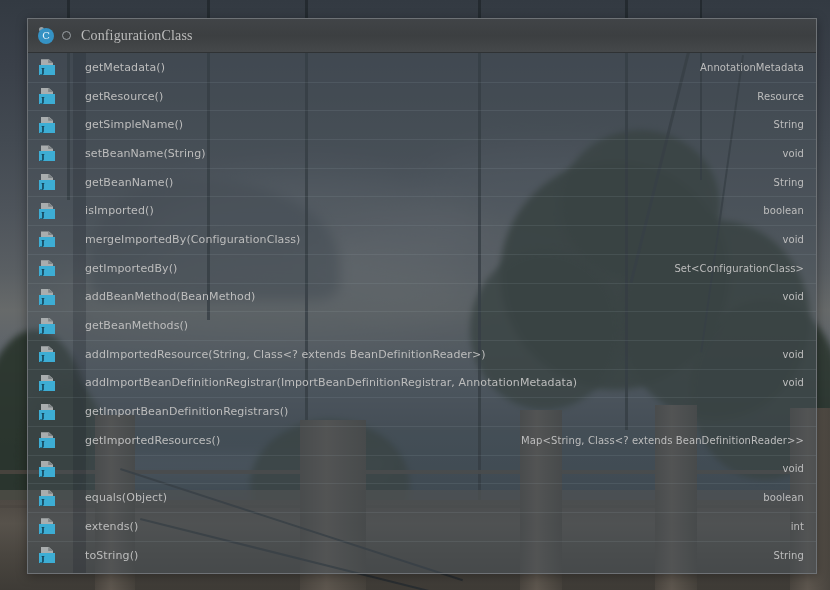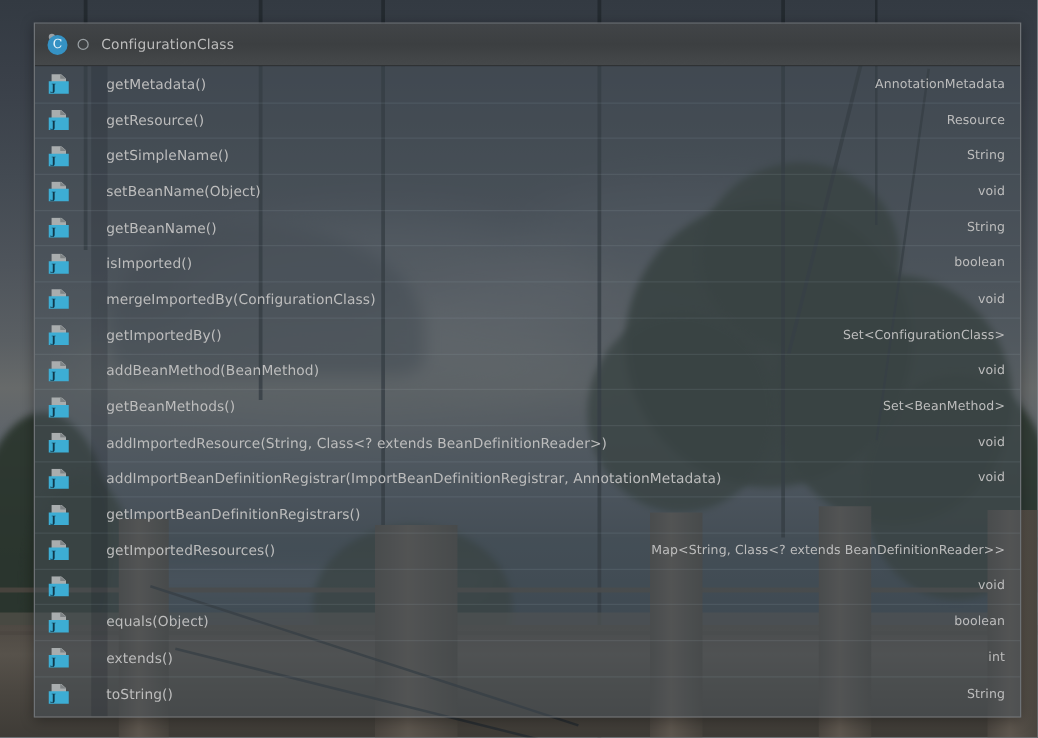--- a/index.html
+++ b/index.html
@@ -179,23 +179,24 @@
   .modifier-dot {
     width: 9px; height: 9px;
     flex: 0 0 9px;
     border-radius: 50%;
     border: 1.5px solid #9aa0a4;
     background: transparent;
     margin-right: 10px;
   }
   #popup-title {
     color: #bcbcbc;
-    font-size: 11px;
+    font-size: 14px;
     letter-spacing: .15px;
     white-space: nowrap;
+    font-family: Liberation Serif, serif;
   }
 
   
   #member-list {
     flex: 1 1 auto;
     background: rgba(72, 82, 90, 0.52);
     overflow: hidden;
     position: relative;
   }
 
@@ -357,21 +358,21 @@
           </span>
           <span class="member-name">getSimpleName()</span>
           <span class="member-type">String</span>
         </div>
         <div class="member-row">
           <span class="method-icon">
             <span class="page"></span>
             <span class="fold"></span>
             <span class="badge">J</span>
           </span>
-          <span class="member-name">setBeanName(Object)</span>
+          <span class="member-name">setBeanName(String)</span>
           <span class="member-type">void</span>
         </div>
         <div class="member-row">
           <span class="method-icon">
             <span class="page"></span>
             <span class="fold"></span>
             <span class="badge">J</span>
           </span>
           <span class="member-name">getBeanName()</span>
           <span class="member-type">String</span>
@@ -412,21 +413,20 @@
           <span class="member-name">addBeanMethod(BeanMethod)</span>
           <span class="member-type">void</span>
         </div>
         <div class="member-row">
           <span class="method-icon">
             <span class="page"></span>
             <span class="fold"></span>
             <span class="badge">J</span>
           </span>
           <span class="member-name">getBeanMethods()</span>
-          <span class="member-type">Set&lt;BeanMethod&gt;</span>
         </div>
         <div class="member-row">
           <span class="method-icon">
             <span class="page"></span>
             <span class="fold"></span>
             <span class="badge">J</span>
           </span>
           <span class="member-name">addImportedResource(String, Class&lt;? extends BeanDefinitionReader&gt;)</span>
           <span class="member-type">void</span>
         </div>

